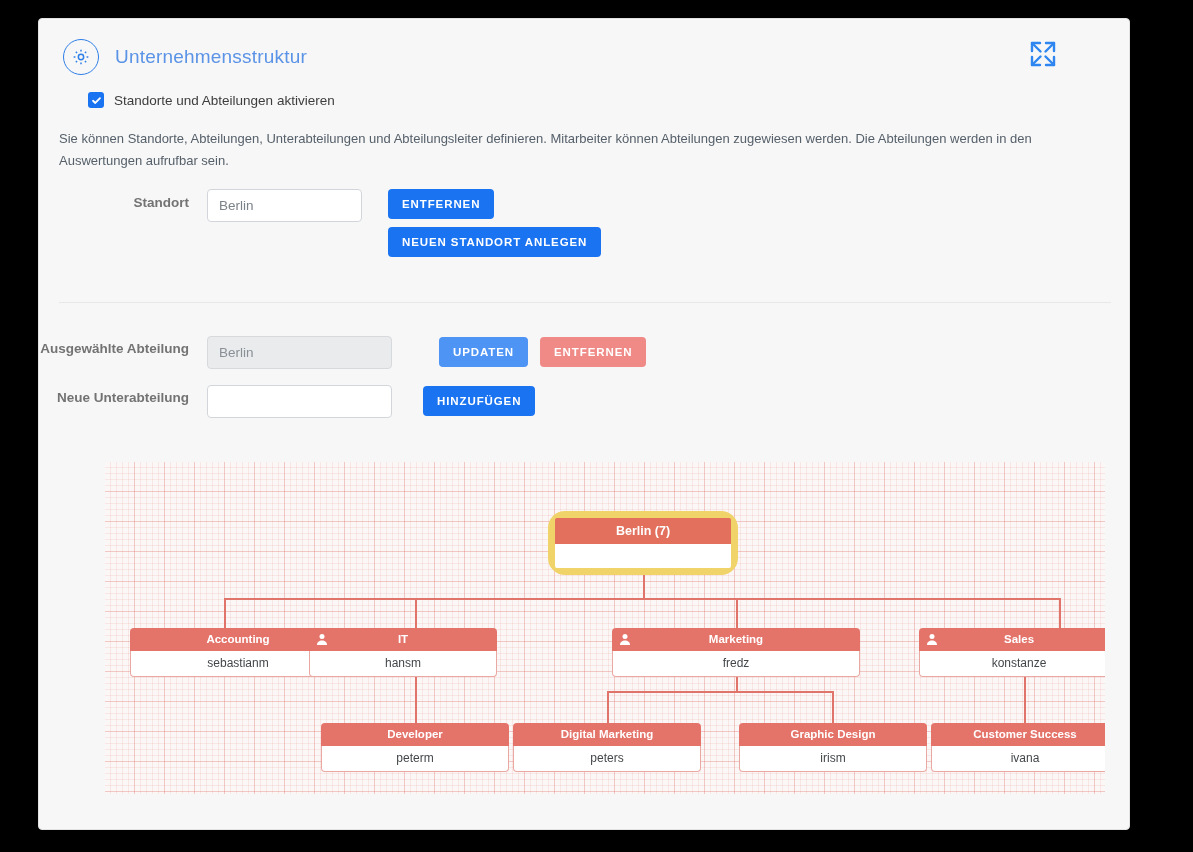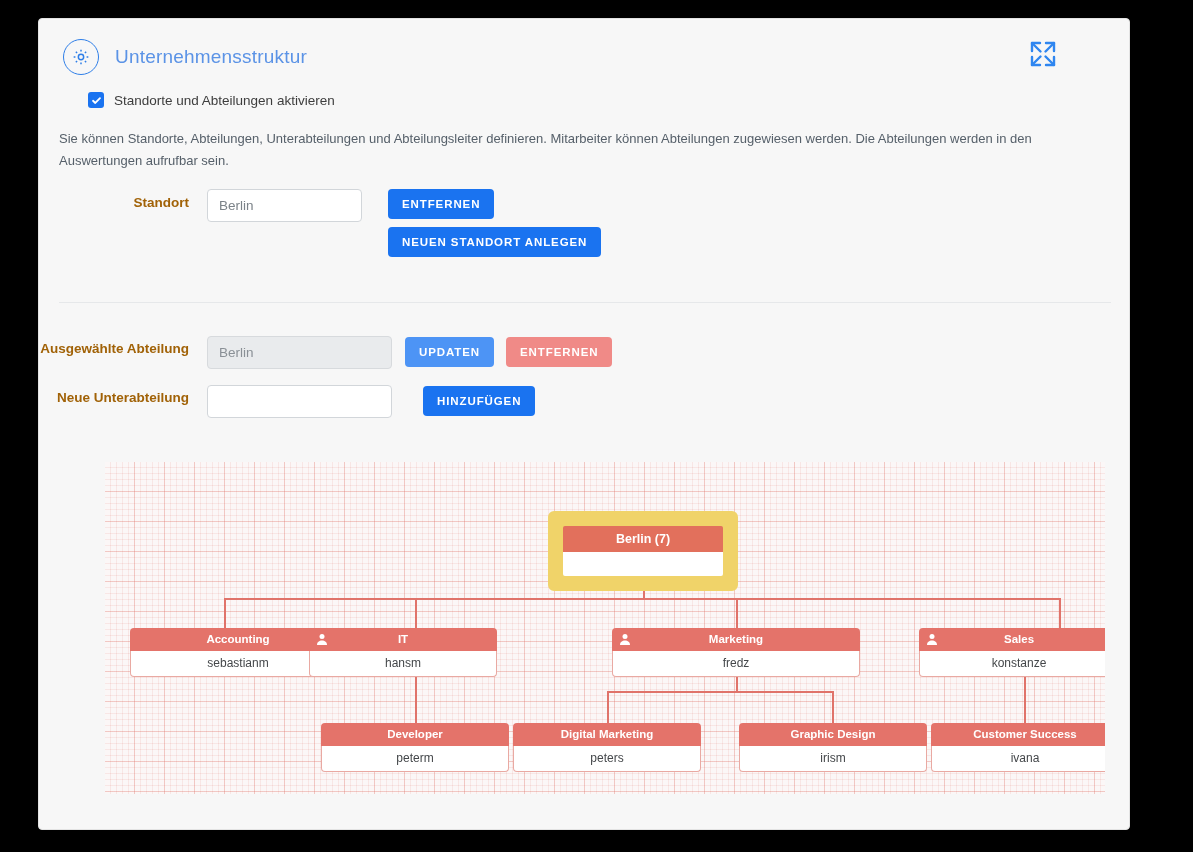--- a/index.html
+++ b/index.html
@@ -41,21 +41,21 @@
   
   .desc {
     position:absolute; left:20px; top:109px; width:1058px;
     font-size:13px; color:#56606a; line-height:1.72;
   }
 
   
   .frm1 { position:absolute; left:0; top:168px; width:100%; }
   .row { display:flex; align-items:flex-start; }
   .lbl {
-    font-size:13.5px; font-weight:bold; color:#a16207;
+    font-size:13.5px; font-weight:bold; color:#737373;
     text-align:right; line-height:1.25;
   }
   .inp {
     height:33px; border:1px solid #d2d6da; border-radius:4px;
     background:#fff; font-size:13.5px; color:#7b8288;
     padding:0 11px; font-family:"Liberation Sans", sans-serif;
     outline:none;
   }
   .inp.dis { background:#e9ebed; border-color:#d7dadd; color:#8a9096; }
 
@@ -101,21 +101,21 @@
     background:#fff; border:1px solid #e9a9a2; border-top:none;
     height:26px; line-height:25px; text-align:center;
     font-size:12px; color:#44474a;
     border-bottom-left-radius:4px; border-bottom-right-radius:4px;
   }
   .node .picon { position:absolute; left:7px; top:5px; width:12px; height:13px; }
   .node .picon svg { display:block; }
 
   .node.root {
     border:3px solid #f0d369;
-    border-radius:6px; padding:12px; background:#f0d369;
+    border-radius:17px; padding:4px; background:#f0d369;
   }
   .node.root .nhead { background:#e2705c; height:26px; line-height:26px; font-size:12.5px; border-radius:2px 2px 0 0; }
   .node.root .nbody { height:24px; border:none; border-radius:0 0 2px 2px; }
 
   .conn { position:absolute; background:#e0736a; }
 </style>
 </head>
 <body>
 
 <div class="card">
@@ -164,21 +164,21 @@
       </div>
     </div>
   </div>
 
   <div class="divider"></div>
 
   <div class="frm1" style="top:315px;">
     <div class="row">
       <div class="lbl" style="width:150px; padding-top:7px;">Ausgewählte Abteilung</div>
       <input class="inp dis" disabled="" style="width: 185px; margin-left: 18px; margin-top: 2px;" value="Berlin">
-      <button class="btn lblue" style="margin-left:13px; margin-top:3px;">UPDATEN</button>
+      <button class="btn lblue" style="margin-left:47px; margin-top:3px;">UPDATEN</button>
       <button class="btn red" style="margin-left:12px; margin-top:3px;">ENTFERNEN</button>
     </div>
     <div class="row" style="margin-top:14px;">
       <div class="lbl" style="width:150px; padding-top:7px;">Neue Unterabteilung</div>
       <input class="inp" style="width: 185px; margin-left: 18px; margin-top: 2px;" value="">
       <button class="btn blue" style="margin-left:31px; margin-top:3px;">HINZUFÜGEN</button>
     </div>
   </div>
 
   <div class="canvas">

